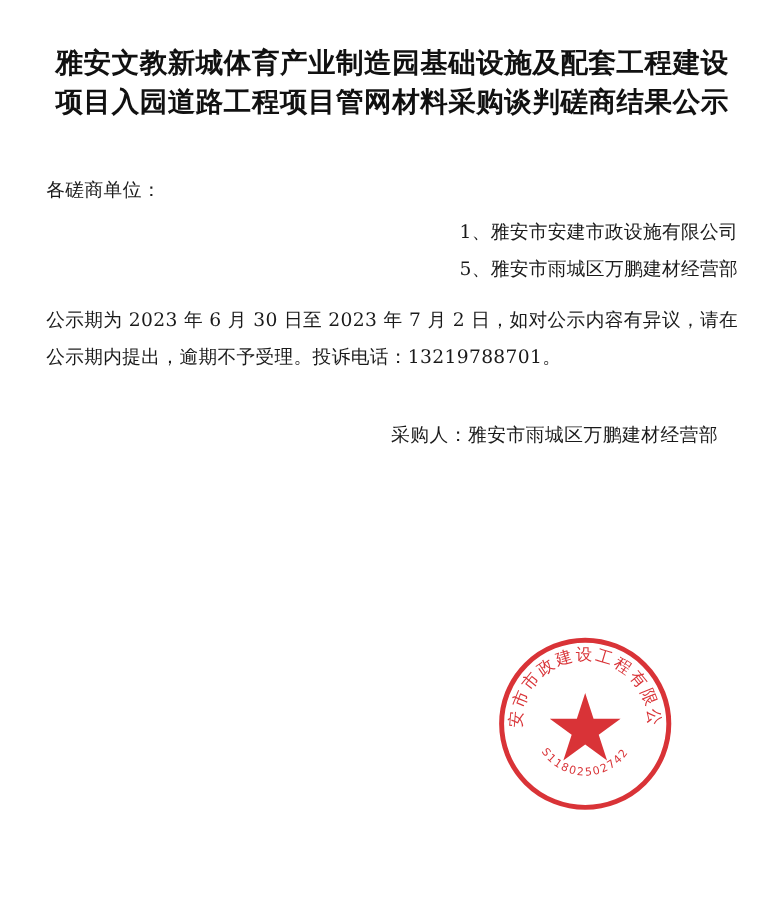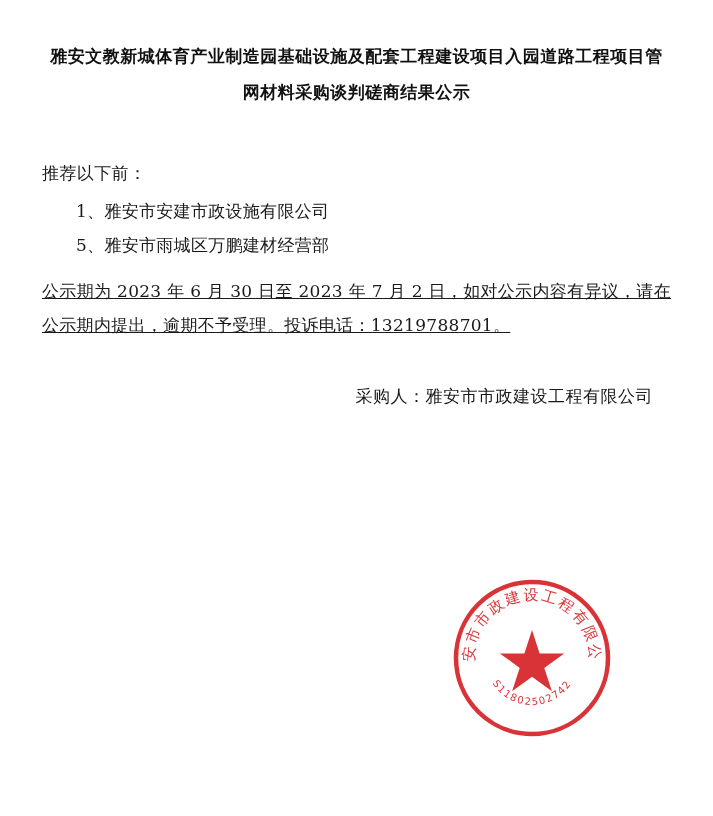--- a/index.html
+++ b/index.html
@@ -16,23 +16,23 @@
     overflow: hidden;
   }
   .page {
     position: relative;
     width: 713px;
     height: 816px;
     box-sizing: border-box;
     padding: 30px 42px 0 42px;
   }
   .doc-title {
-    font-family: Liberation Mono, monospace;
+    font-family: Liberation Serif, serif;
     font-weight: bold;
-    font-size: 17px;
+    font-size: 25px;
     line-height: 36px;
     text-align: center;
     letter-spacing: 0.5px;
     margin: 10px 6px 0 6px;
     color: #111;
   }
   .salutation {
     margin-top: 46px;
     font-size: 17px;
     line-height: 30px;
@@ -48,26 +48,26 @@
     text-justify: inter-ideograph;
   }
   .para-noindent {
     font-size: 17px;
     line-height: 34px;
     letter-spacing: 0.3px;
     text-indent: 0;
     margin-top: 12px;
     text-align: justify;
     text-justify: inter-ideograph;
-    text-decoration: underline;
   }
   .list {
     margin: 6px 0 0 0;
     padding: 0;
     list-style: none;
+    text-align: right;
   }
   .list li {
     font-size: 17px;
     line-height: 34px;
     letter-spacing: 0.3px;
     text-indent: 2em;
   }
   .signature-block {
     margin-top: 36px;
     text-align: right;
@@ -101,33 +101,33 @@
     display: block;
   }
 </style>
 </head>
 <body>
 
 <div class="page">
 
   <div class="doc-title">雅安文教新城体育产业制造园基础设施及配套工程建设项目入园道路工程项目管网材料采购谈判磋商结果公示</div>
 
-  <div class="salutation">推荐以下前：</div>
+  <div class="salutation">各磋商单位：</div>
 
 
 
   <ul class="list">
     <li>1、雅安市安建市政设施有限公司</li>
     <li>5、雅安市雨城区万鹏建材经营部</li>
   </ul>
 
   <div class="para-noindent">公示期为 2023 年 6 月 30 日至 2023 年 7 月 2 日，如对公示内容有异议，请在公示期内提出，逾期不予受理。投诉电话：13219788701。</div>
 
   <div class="signature-block">
-    <div class="sig-line">采购人：雅安市市政建设工程有限公司</div>
+    <div class="sig-line">采购人：雅安市雨城区万鹏建材经营部</div>
   </div>
 
   <div class="seal">
     <svg width="160" height="160" viewBox="0 0 160 160" xmlns="http://www.w3.org/2000/svg">
       <defs>
         <path id="sealTopArc" d="M 22,80 A 58,58 0 0 1 138,80"></path>
         <path id="sealBottomArc" d="M 33,80 A 47,47 0 0 0 127,80"></path>
       </defs>
       <circle cx="80" cy="80" r="76" fill="none" stroke="#d4171c" stroke-width="4.5"></circle>
       <polygon points="80,52 87.6,75.4 112.2,75.4 92.3,89.9 99.9,113.3 80,98.8 60.1,113.3 67.7,89.9 47.8,75.4 72.4,75.4" fill="#d4171c"></polygon>

